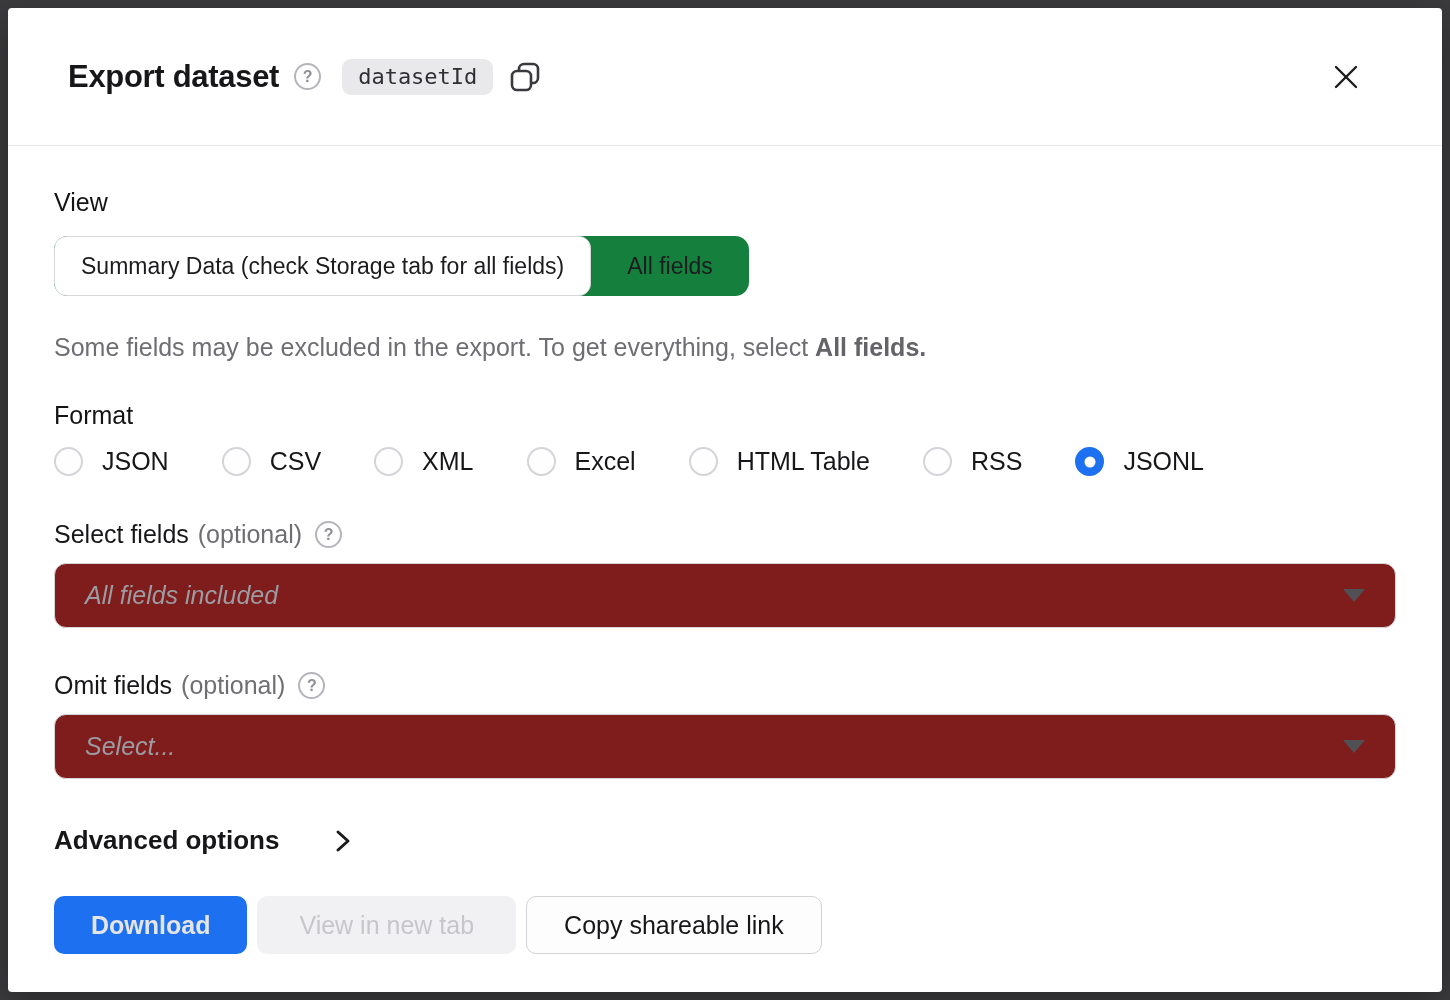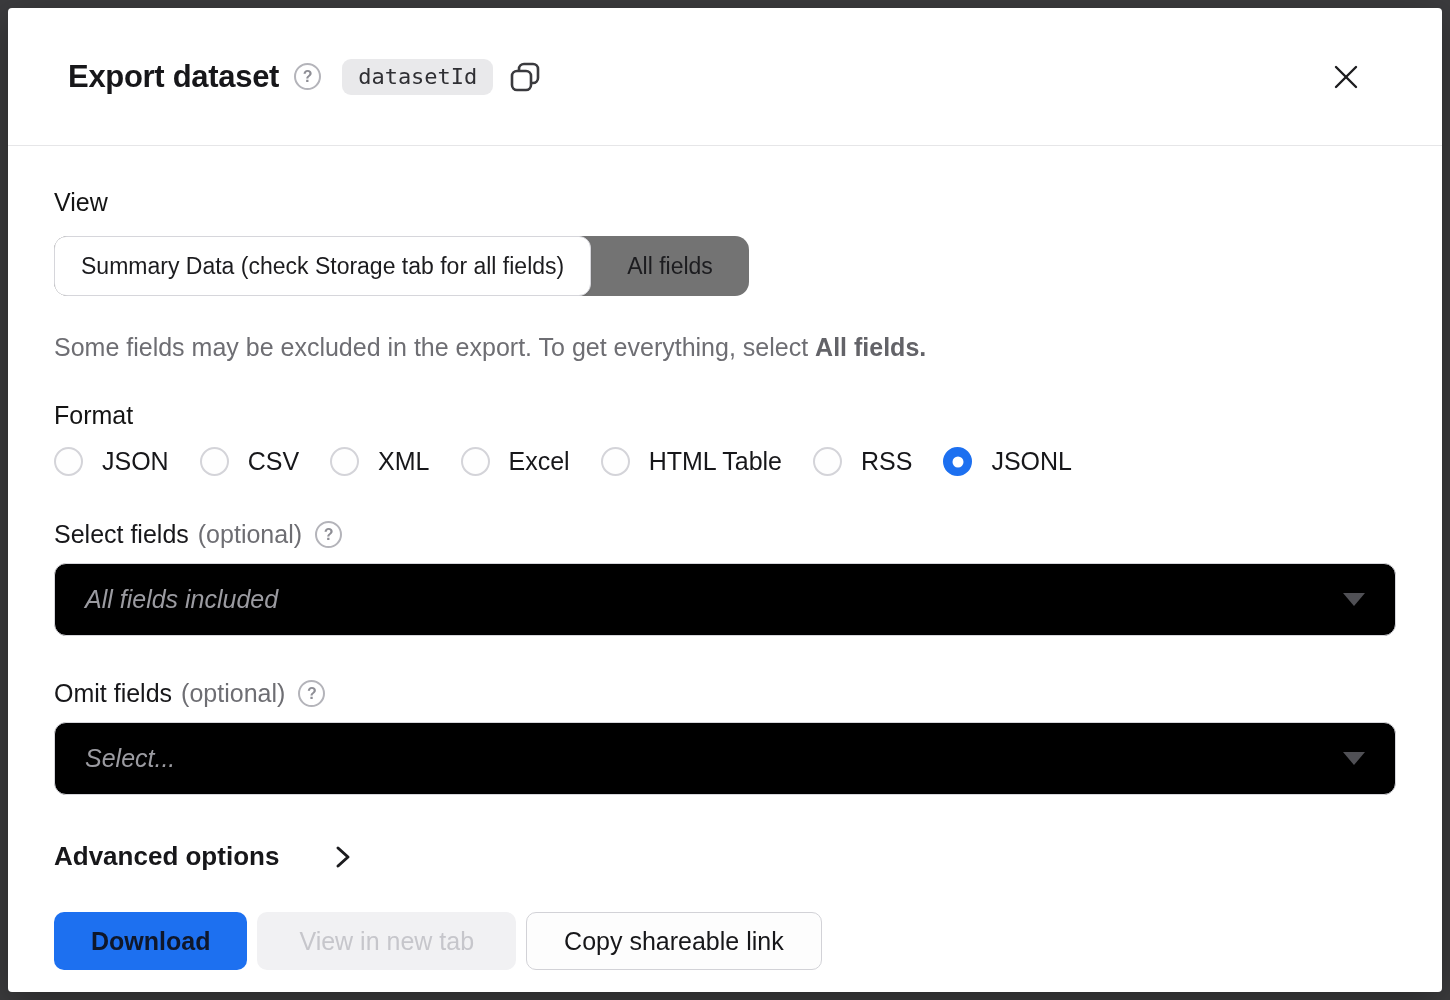--- a/index.html
+++ b/index.html
@@ -79,21 +79,21 @@
   .section-label {
     font-size:25px;
     color:#141414;
   }
   .view-label { margin-top:42px; }
   
   .segmented {
     margin-top:19px;
     display:inline-flex;
     align-items:stretch;
-    background:#737373;
+    background:#15803d;
     border-radius:14px;
     overflow:hidden;
     justify-content:center;
   }
   .segment {
     display:flex;
     align-items:center;
     font-size:23px;
     color:#1c1c1f;
     padding:0 36px;
@@ -119,21 +119,21 @@
   .hint-text .hint-strong {
     font-weight:600;
     color:#636368;
   }
   .format-label { margin-top:39px; }
   
   .radio-row {
     margin-top:17px;
     display:flex;
     align-items:center;
-    gap:31px;
+    gap:53px;
   }
   .radio-option {
     display:flex;
     align-items:center;
     cursor:pointer;
   }
   .radio-circle {
     width:29px; height:29px;
     border-radius:50%;
     border:2px solid #d4d4d9;
@@ -172,22 +172,22 @@
     color:#17171a;
   }
   .field-label-optional {
     font-size:25px;
     color:#6e6e73;
     margin-left:9px;
   }
   .field-help { margin-left:13px; }
   .dropdown {
     margin-top:14px;
-    height:73px;
-    background:#000000;
+    height:65px;
+    background:#7f1d1d;
     border:1.5px solid #d6d6db;
     border-radius:12px;
     display:flex;
     align-items:center;
     padding:0 30px;
     cursor:pointer;
   }
   .dropdown-placeholder {
     font-size:25px;
     font-style:italic;
@@ -227,21 +227,21 @@
     font-family:inherit;
     display:flex;
     align-items:center;
     justify-content:center;
     cursor:pointer;
     border:none;
     white-space:nowrap;
   }
   .btn-primary {
     background:#1d70f0;
-    color:#0f172a;
+    color:#e5e5e5;
     font-weight:600;
     padding:0 37px;
   }
   .btn-disabled {
     background:#f1f1f3;
     color:#c6c6cb;
     font-weight:500;
     padding:0 42px;
     cursor:default;
   }

